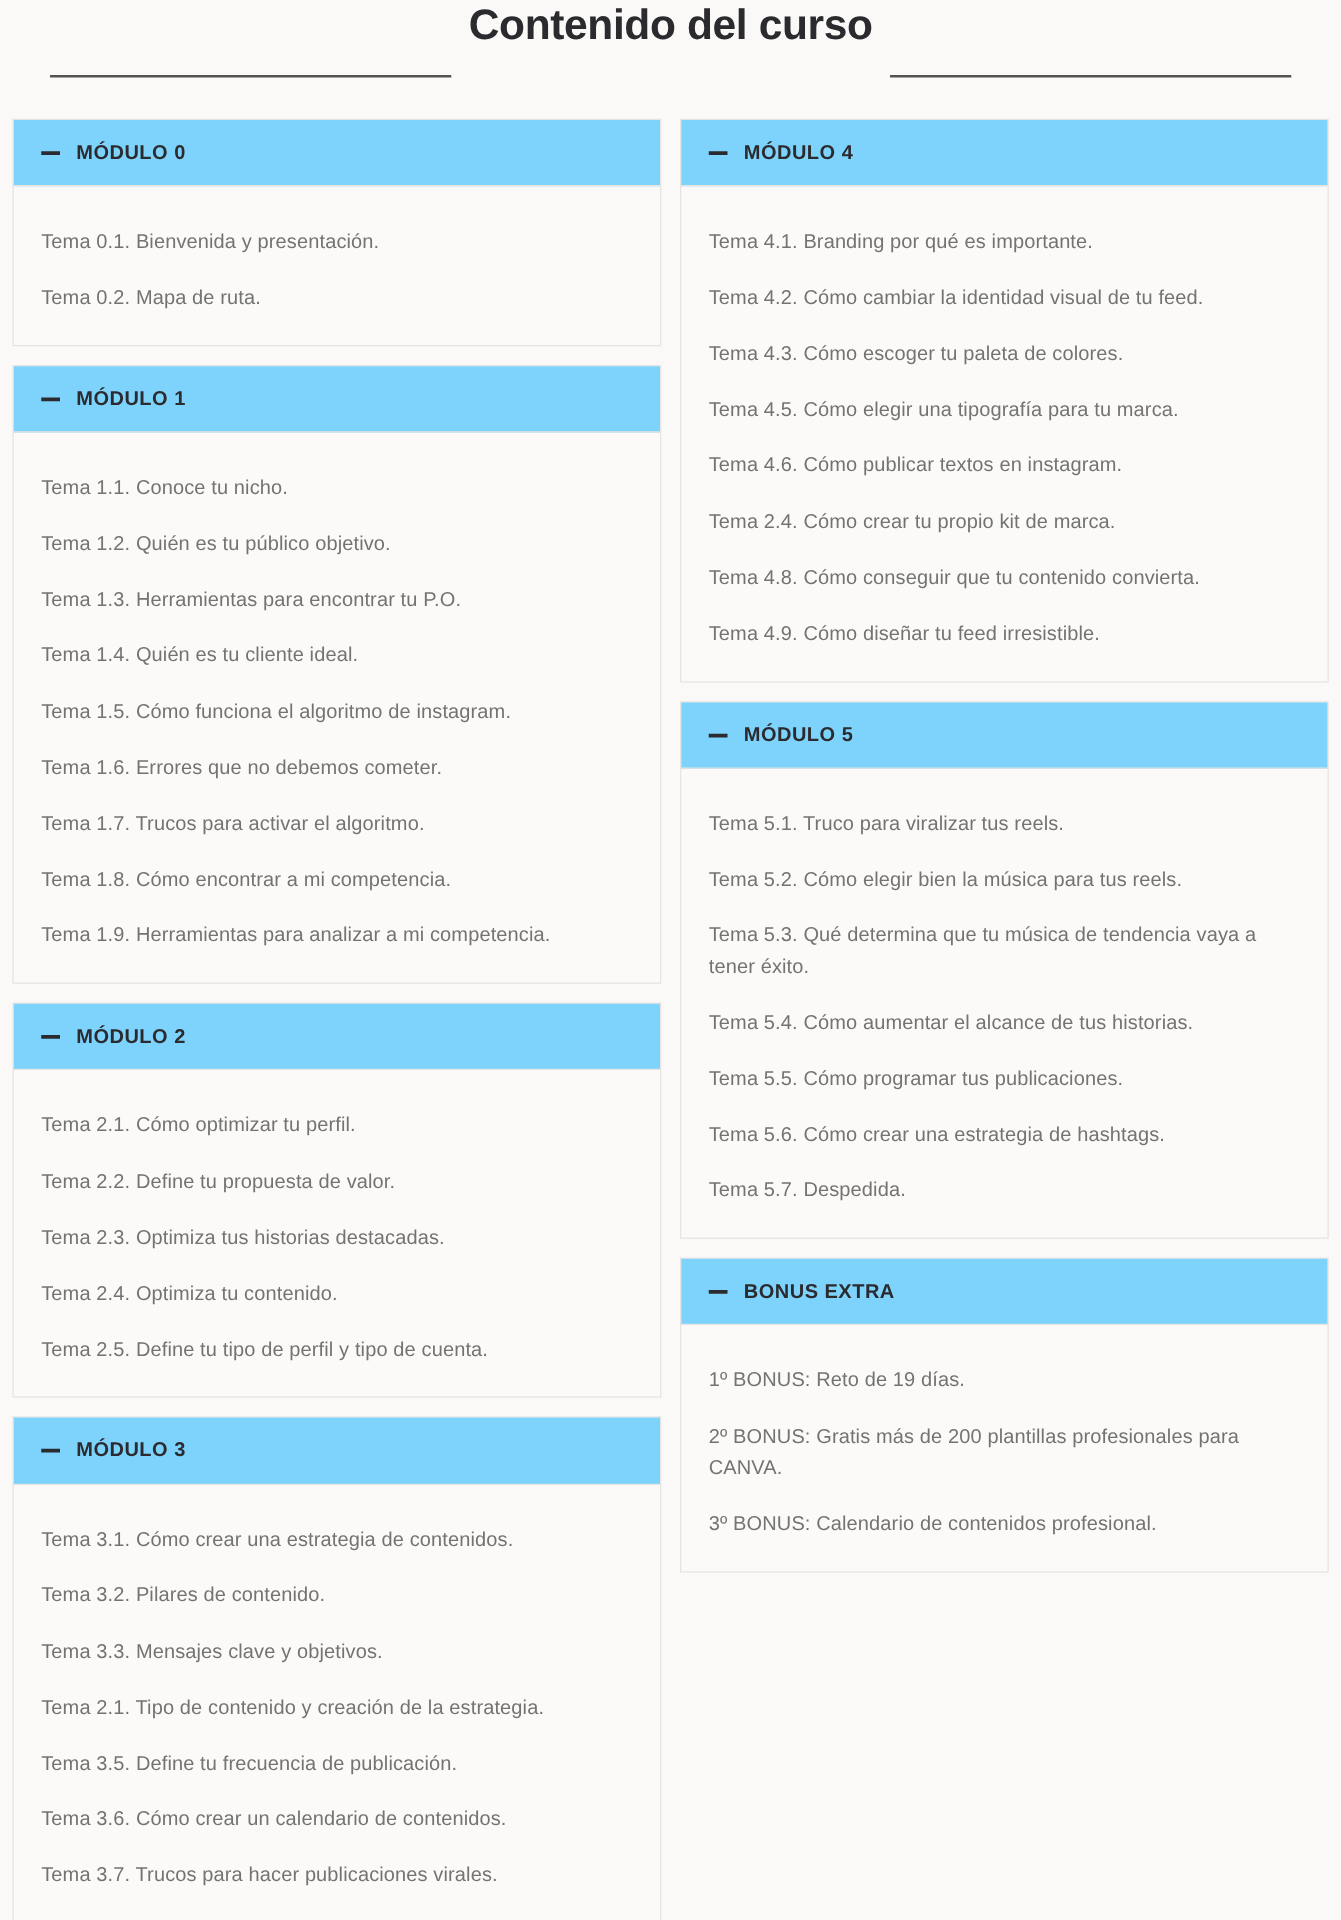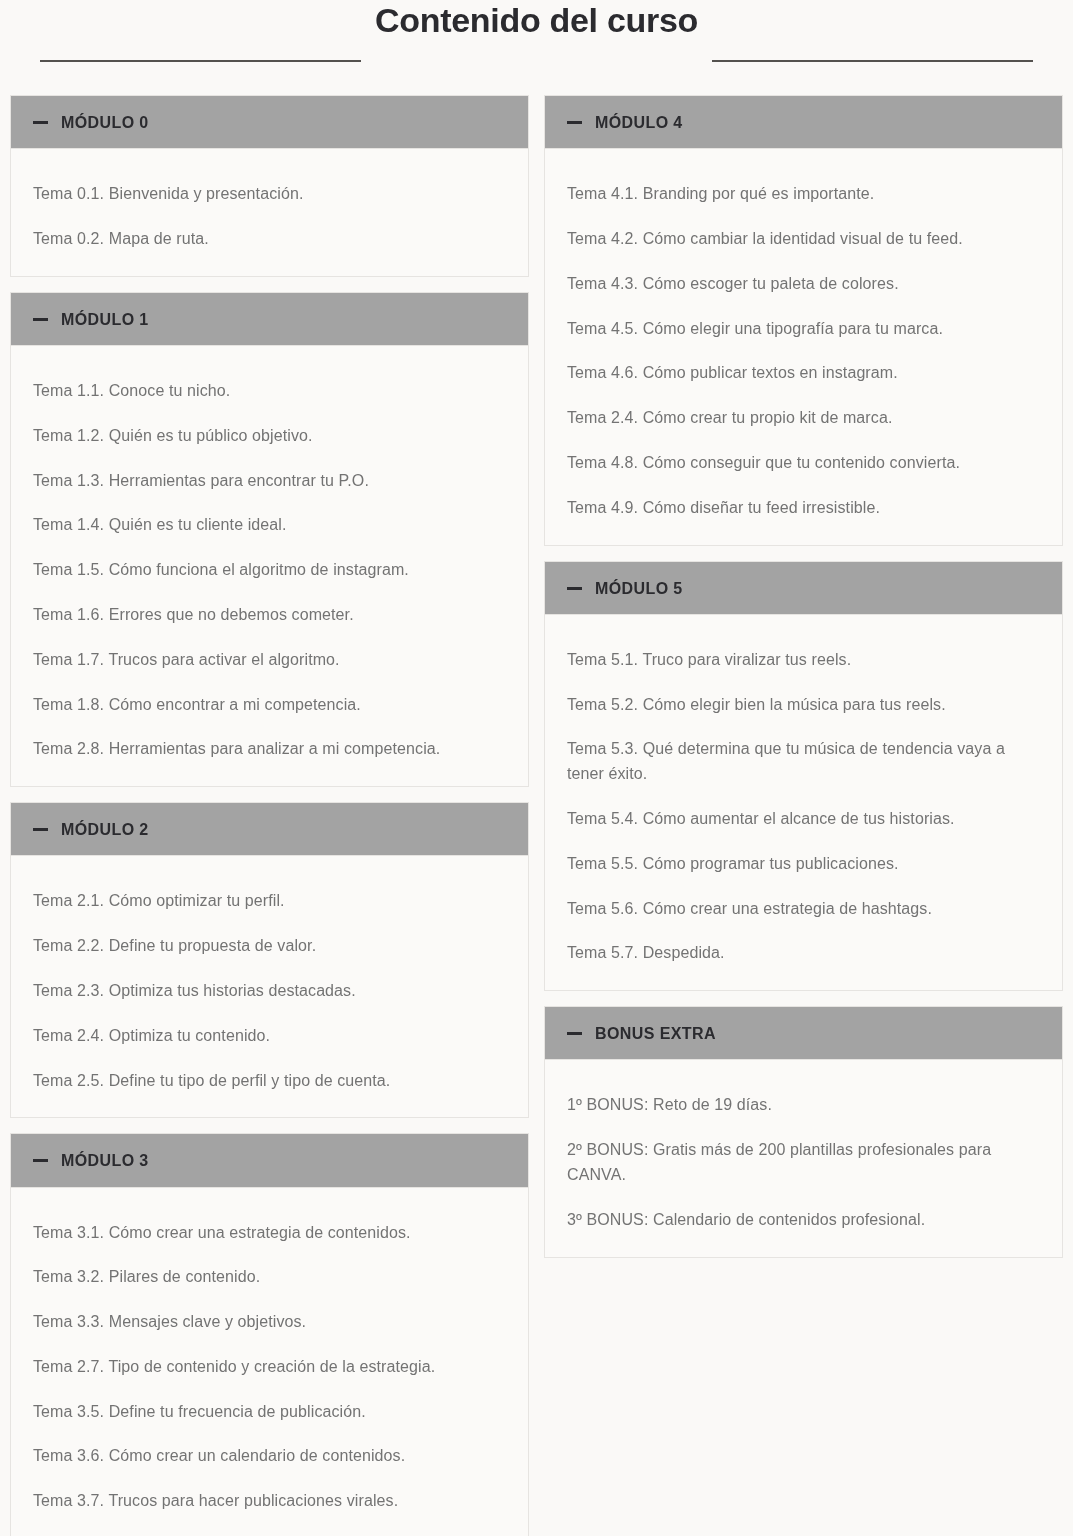--- a/index.html
+++ b/index.html
@@ -69,21 +69,21 @@
     background: #fbfaf8;
     box-sizing: border-box;
   }
   .module-header {
     display: flex;
     align-items: center;
     gap: 13px;
     padding: 17px 22px 16px 22px;
     border-bottom: 1px solid #e6e4e1;
     cursor: pointer;
-    background: #a3a3a3;
+    background: #7dd3fc;
   }
   .minus-icon {
     display: inline-block;
     width: 15px;
     height: 3px;
     background: #2b2b2f;
     flex: 0 0 auto;
   }
   .module-title {
     font-size: 16px;
@@ -136,21 +136,21 @@
           </div>
           <div class="module-body">
             <p class="topic">Tema 1.1. Conoce tu nicho.</p>
             <p class="topic">Tema 1.2. Quién es tu público objetivo.</p>
             <p class="topic">Tema 1.3. Herramientas para encontrar tu P.O.</p>
             <p class="topic">Tema 1.4. Quién es tu cliente ideal.</p>
             <p class="topic">Tema 1.5. Cómo funciona el algoritmo de instagram.</p>
             <p class="topic">Tema 1.6. Errores que no debemos cometer.</p>
             <p class="topic">Tema 1.7. Trucos para activar el algoritmo.</p>
             <p class="topic">Tema 1.8. Cómo encontrar a mi competencia.</p>
-            <p class="topic">Tema 2.8. Herramientas para analizar a mi competencia.</p>
+            <p class="topic">Tema 1.9. Herramientas para analizar a mi competencia.</p>
           </div>
         </div>
         <div class="module">
           <div class="module-header">
             <span class="minus-icon"></span>
             <span class="module-title">MÓDULO 2</span>
           </div>
           <div class="module-body">
             <p class="topic">Tema 2.1. Cómo optimizar tu perfil.</p>
             <p class="topic">Tema 2.2. Define tu propuesta de valor.</p>
@@ -161,21 +161,21 @@
         </div>
         <div class="module">
           <div class="module-header">
             <span class="minus-icon"></span>
             <span class="module-title">MÓDULO 3</span>
           </div>
           <div class="module-body">
             <p class="topic">Tema 3.1. Cómo crear una estrategia de contenidos.</p>
             <p class="topic">Tema 3.2. Pilares de contenido.</p>
             <p class="topic">Tema 3.3. Mensajes clave y objetivos.</p>
-            <p class="topic">Tema 2.7. Tipo de contenido y creación de la estrategia.</p>
+            <p class="topic">Tema 2.1. Tipo de contenido y creación de la estrategia.</p>
             <p class="topic">Tema 3.5. Define tu frecuencia de publicación.</p>
             <p class="topic">Tema 3.6. Cómo crear un calendario de contenidos.</p>
             <p class="topic">Tema 3.7. Trucos para hacer publicaciones virales.</p>
             <p class="topic">Tema 3.8. Cómo convertir seguidores en clientes.</p>
           </div>
         </div>
       </div>
     <div class="col" id="right-column">
         <div class="module">
           <div class="module-header">

